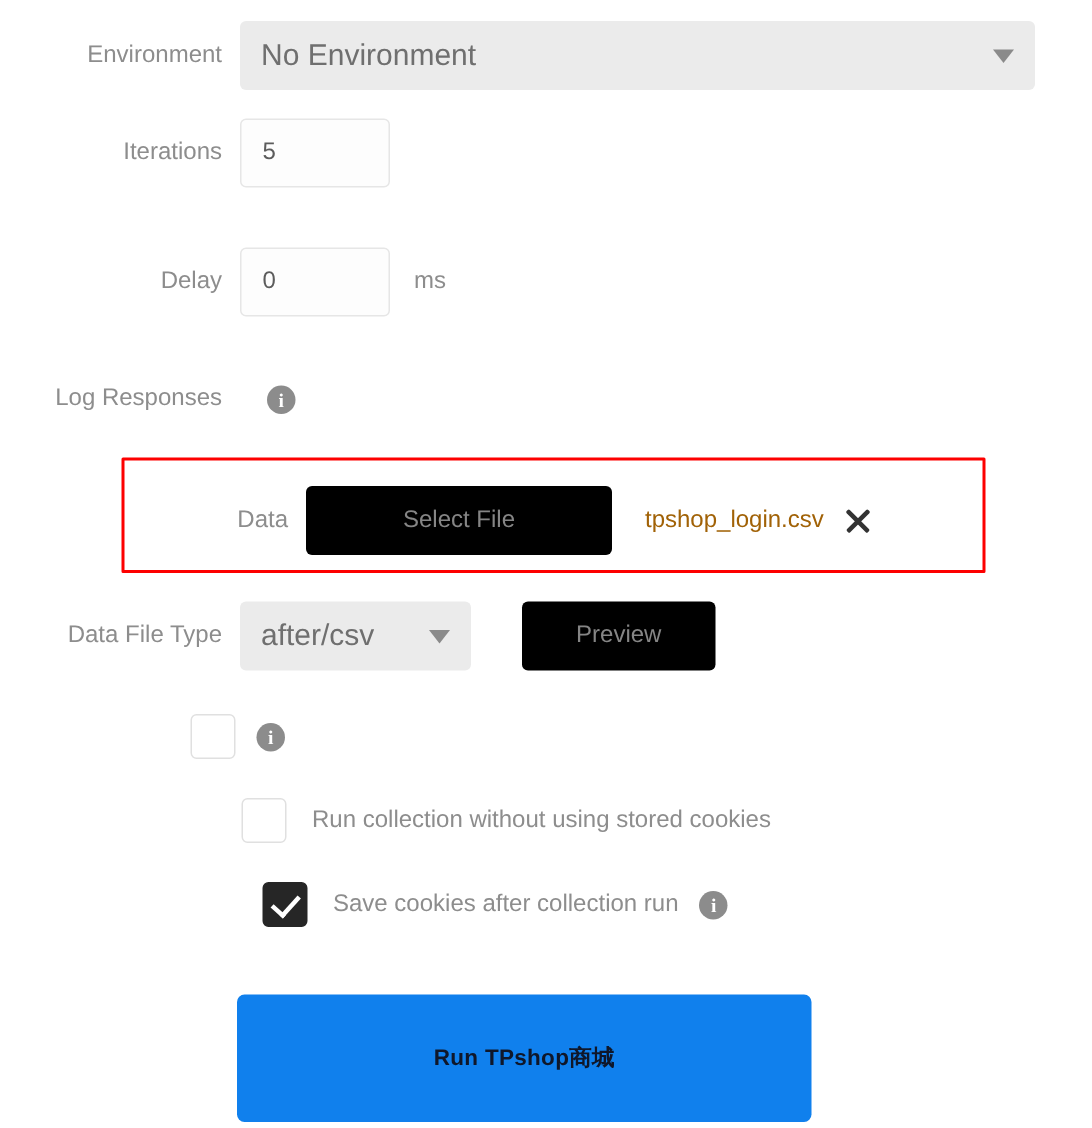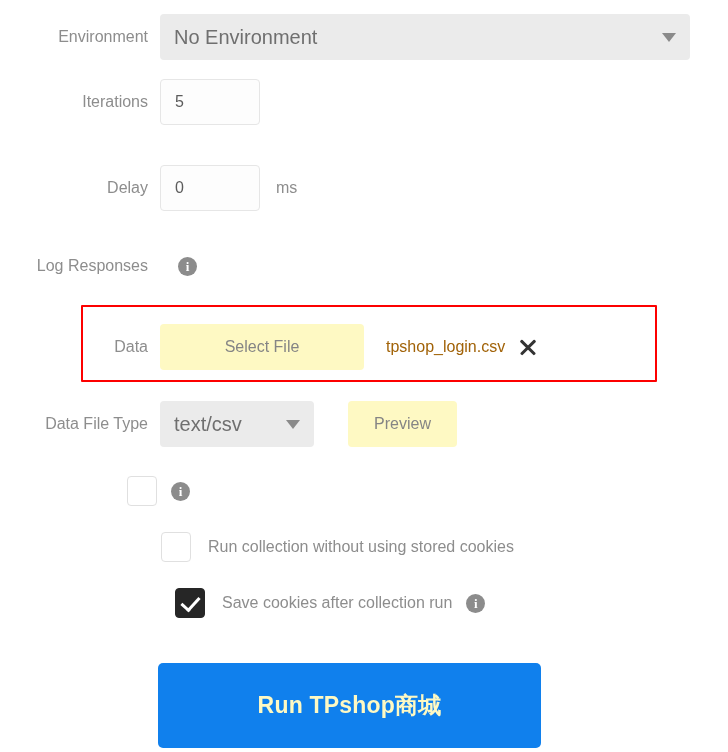--- a/index.html
+++ b/index.html
@@ -81,21 +81,21 @@
   }
 
   .unit {
     margin-left: 16px;
     color: #8d8d8d;
     font-size: 16px;
   }
 
   
   .gbtn {
-    background: #fef9c3;
+    background: #000000;
     border: none;
     border-radius: 4px;
     height: 46px;
     color: #858585;
     font-size: 16px;
     font-family: inherit;
     cursor: pointer;
     display: flex;
     align-items: center;
     justify-content: center;
@@ -183,22 +183,22 @@
     white-space: nowrap;
   }
   .cbrow .info { margin-left: 14px; }
 
   
   .runbtn {
     position: absolute;
     background: #1080ed;
     border: none;
     border-radius: 5px;
-    color: #fef9c3;
-    font-size: 23px;
+    color: #0f172a;
+    font-size: 15px;
     font-weight: bold;
     font-family: inherit;
     cursor: pointer;
     letter-spacing: .2px;
   }
 </style>
 </head>
 <body>
 
 <div class="runner">
@@ -220,35 +220,35 @@
     <div class="lbl">Delay</div>
     <div class="inputbox">0</div>
     <span class="unit">ms</span>
   </div>
 
   <div class="row" style="top:243px;">
     <div class="lbl">Log Responses</div>
     <span class="info" style="margin-left:18px;">i</span>
   </div>
 
-  <div class="row" style="top:324px;">
+  <div class="row" style="top:324px;padding-left:44px;">
     <div class="lbl">Data</div>
     <button class="gbtn" style="width:204px;">Select File</button>
     <span class="fname" style="margin-left:22px;">tpshop_login.csv</span>
     <span class="xbtn"></span>
   </div>
   <div class="highlight" style="left:81px; top:305px; width:576px; height:77px;"></div>
 
   <div class="row" style="top:401px;">
     <div class="lbl">Data File Type</div>
     <div class="select" style="width:154px; justify-content:space-between;">
-      <span class="val">text/csv</span>
+      <span class="val">after/csv</span>
       <span class="caret" style="margin-left:0;"></span>
     </div>
-    <button class="gbtn" style="width:109px; margin-left:34px;">Preview</button>
+    <button class="gbtn" style="width:129px; margin-left:34px;">Preview</button>
   </div>
 
   <div class="cbrow" style="left:127px; top:476px;">
     <span class="cbox"></span>
     <span class="info">i</span>
   </div>
 
   <div class="cbrow" style="left:127px; top:532px;padding-left:34px;">
     <span class="cbox"></span>
     <span class="cblabel">Run collection without using stored cookies</span>

